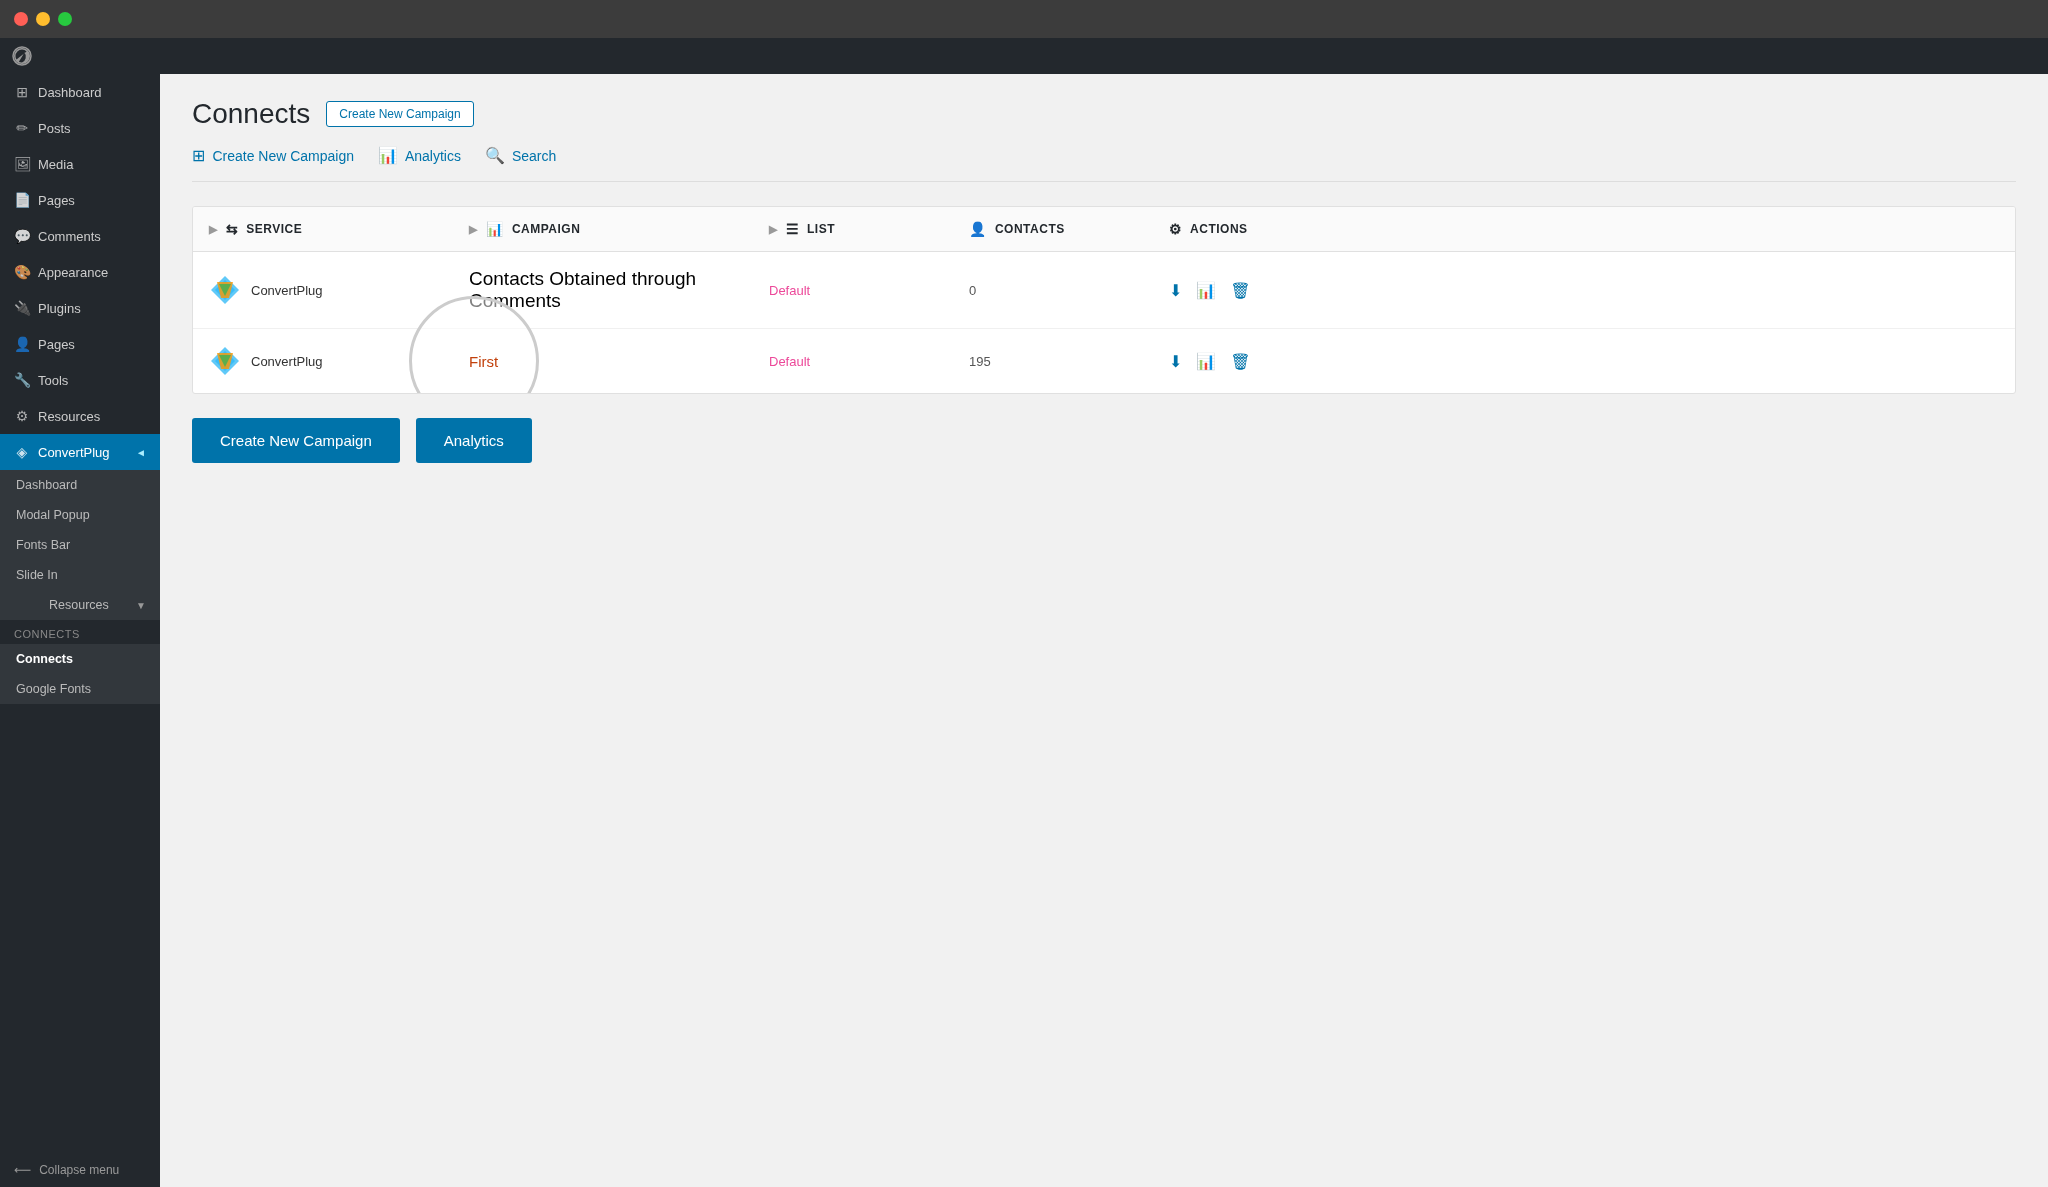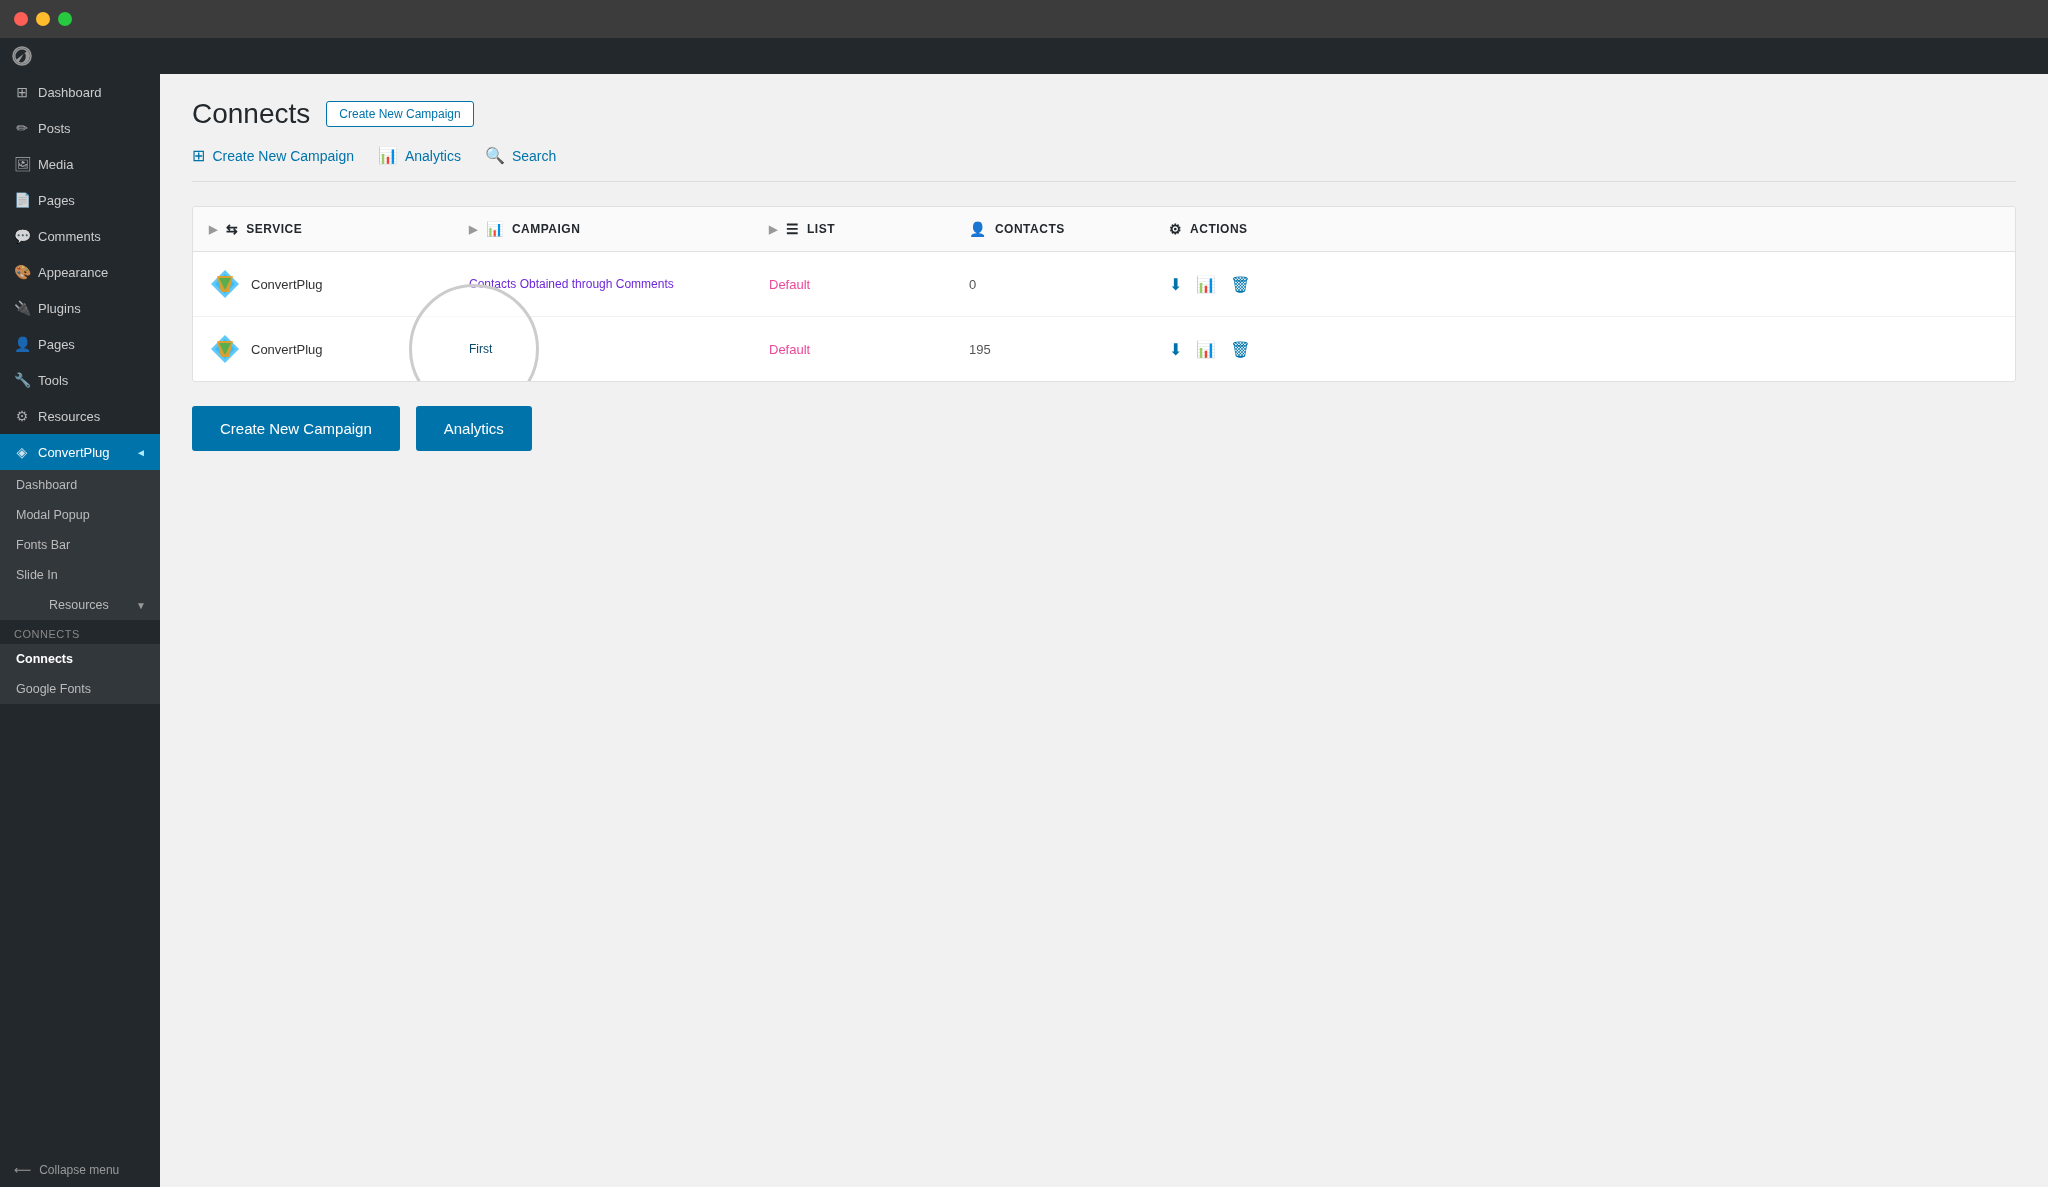--- a/index.html
+++ b/index.html
@@ -163,22 +163,22 @@
     }
     .table-row:last-child { border-bottom: none; }
 
     .service-cell { display: flex; align-items: center; gap: 10px; font-size: 13px; color: #333; }
     .service-logo {
       width: 32px; height: 32px;
       background: linear-gradient(135deg, #4CAF50, #2196F3, #FF9800);
       clip-path: polygon(50% 0%, 100% 50%, 50% 100%, 0% 50%);
       flex-shrink: 0;
     }
-    .campaign-cell { font-size: 12px; color: #6d28d9; }
-    .campaign-cell.highlighted { color: #0c4a6e; font-size: 12px; font-weight: 500; }
+    .campaign-cell { font-size: 19px; color: #000000; }
+    .campaign-cell.highlighted { color: #c2410c; font-size: 15px; font-weight: 500; }
     .list-cell { font-size: 13px; color: #ec4899; }
     .contacts-cell { font-size: 13px; color: #555; }
     .actions-cell { display: flex; align-items: center; gap: 14px; }
     .action-icon { color: #0073aa; cursor: pointer; font-size: 16px; }
     .action-icon.delete { color: #0073aa; }
 
     
     .bottom-buttons {
       display: flex;
       gap: 16px;

